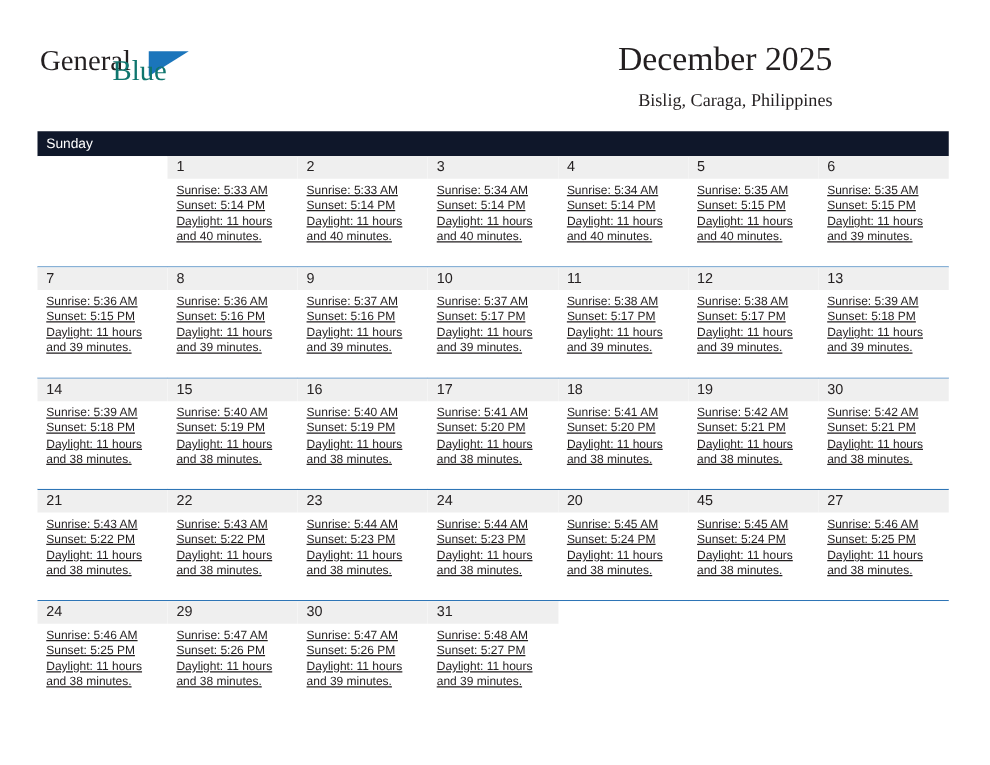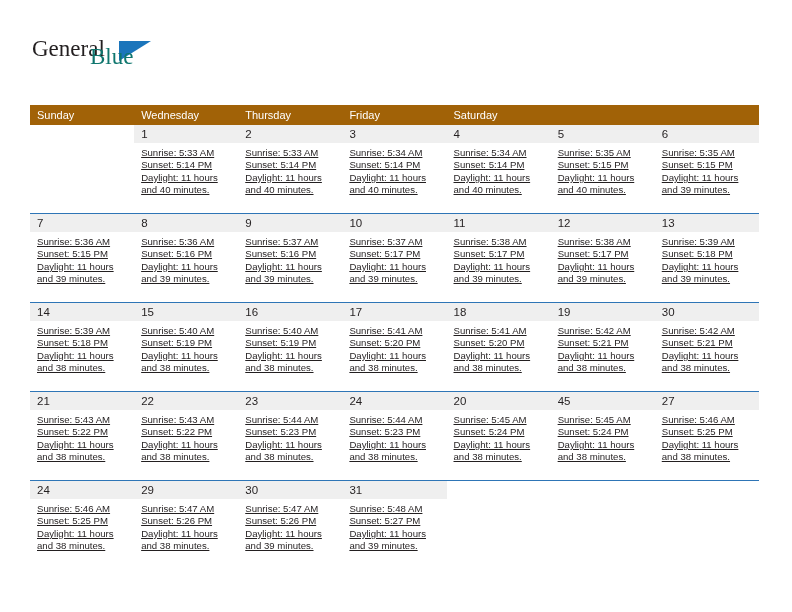--- a/index.html
+++ b/index.html
@@ -84,22 +84,23 @@
   
   #calendar {
     position: absolute;
     left: 30px;
     top: 105px;
     width: 729px;
   }
 
   .weekday-row {
     display: flex;
-    background: #a16207;
+    background: #0f172a;
     height: 20px;
+    flex-direction: column;
   }
   .weekday-cell {
     width: 104.14px;
     flex: 0 0 104.14px;
     color: #ffffff;
     font-size: 11px;
     line-height: 20px;
     padding-left: 7px;
     box-sizing: border-box;
     overflow: hidden;
@@ -149,20 +150,24 @@
 <body>
 
 <div id="page-header">
 
   <div id="brand-logo">
     <span id="brand-general">General</span>
     <span id="brand-triangle"></span>
     <span id="brand-blue">Blue</span>
   </div>
 
+  <div id="title-block">
+    <div id="calendar-title">December 2025</div>
+    <div id="calendar-subtitle">Bislig, Caraga, Philippines</div>
+  </div>
 
 </div>
 
 <div id="calendar">
 
   <div class="weekday-row">
     <div class="weekday-cell">Sunday</div>
     <div class="weekday-cell">Wednesday</div>
     <div class="weekday-cell">Thursday</div>
     <div class="weekday-cell">Friday</div>

